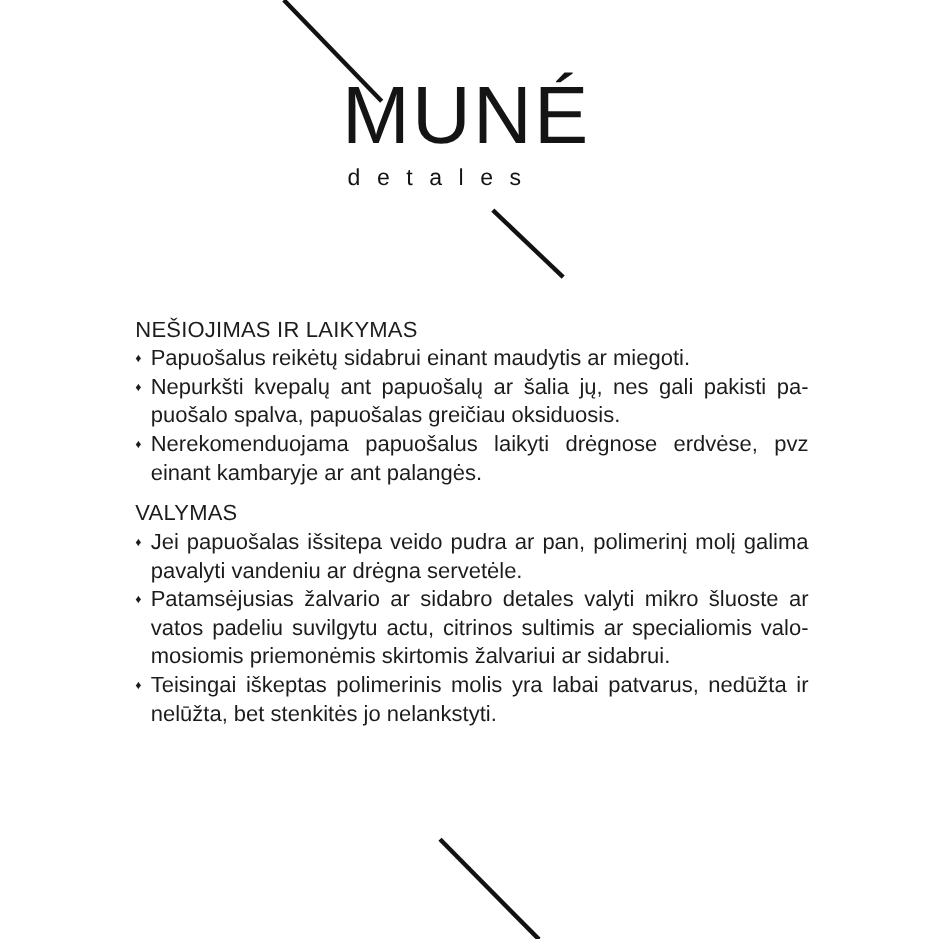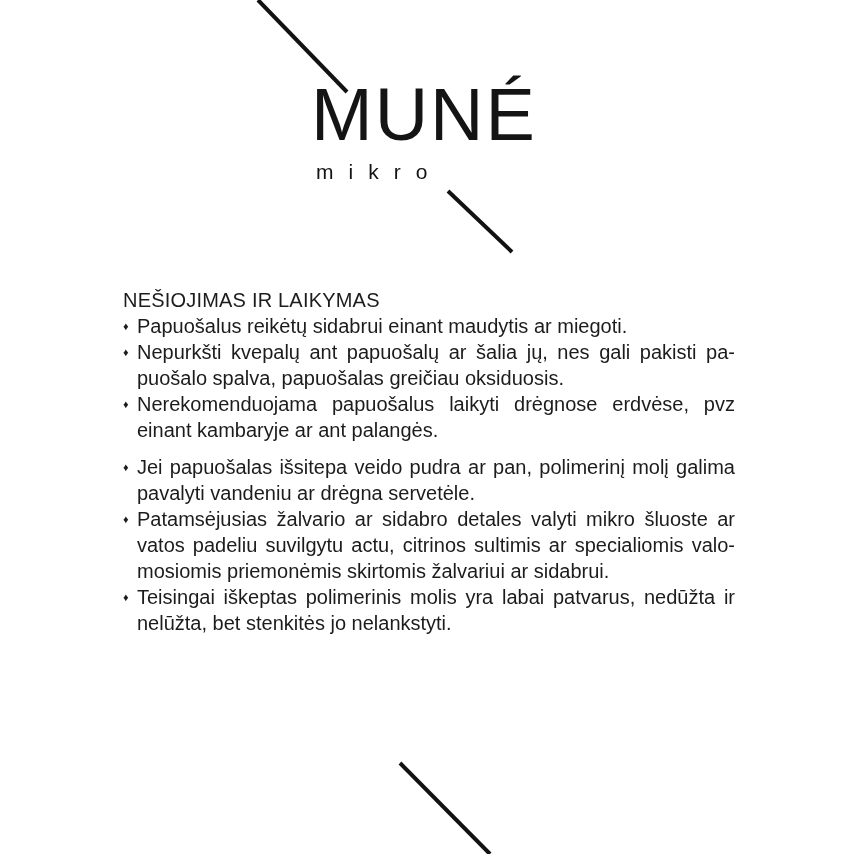--- a/index.html
+++ b/index.html
@@ -12,21 +12,21 @@
     color: #1c1c1c;
   }
   .decor-lines {
     position: absolute; left: 0; top: 0;
     width: 852px; height: 854px;
     pointer-events: none;
   }
   .decor-lines line { stroke: #121212; stroke-width: 4; }
 
   .logo {
-    position: absolute; left: 311px; top: 78px;
+    position: absolute; left: 311px; top: 68px;
     text-align: left; color: #141414;
   }
   .brand {
     font-family: "Liberation Sans", sans-serif;
     font-size: 74px; line-height: 74px;
     font-weight: 100;
     letter-spacing: 2px;
     white-space: nowrap;
   }
   .brand-sub {
@@ -77,21 +77,21 @@
 <body>
 
 <svg class="decor-lines" viewBox="0 0 852 854" xmlns="http://www.w3.org/2000/svg">
   <line x1="258" y1="0" x2="347" y2="92"></line>
   <line x1="448" y1="191" x2="512" y2="252"></line>
   <line x1="400" y1="763" x2="490" y2="854"></line>
 </svg>
 
 <div class="logo">
   <div class="brand">MUNÉ</div>
-  <div class="brand-sub">mikro</div>
+  <div class="brand-sub">detales</div>
 </div>
 
 <div class="content">
 
   <div class="section">
     <h2>NEŠIOJIMAS IR LAIKYMAS</h2>
     <div class="bullet-row">
       <span class="bullet-glyph">♦</span>
       <span class="bullet-text">Papuošalus reikėtų sidabrui einant maudytis ar miegoti.</span>
     </div>
@@ -99,20 +99,21 @@
       <span class="bullet-glyph">♦</span>
       <span class="bullet-text">Nepurkšti kvepalų ant papuošalų ar šalia jų, nes gali pakisti pa­puošalo spalva, papuošalas greičiau oksiduosis.</span>
     </div>
     <div class="bullet-row">
       <span class="bullet-glyph">♦</span>
       <span class="bullet-text">Nerekomenduojama papuošalus laikyti drėgnose erdvėse, pvz einant kambaryje ar ant palangės.</span>
     </div>
   </div>
 
   <div class="section">
+    <h2>VALYMAS</h2>
     <div class="bullet-row">
       <span class="bullet-glyph">♦</span>
       <span class="bullet-text">Jei papuošalas išsitepa veido pudra ar pan, polimerinį molį galima pavalyti vandeniu ar drėgna servetėle.</span>
     </div>
     <div class="bullet-row">
       <span class="bullet-glyph">♦</span>
       <span class="bullet-text">Patamsėjusias žalvario ar sidabro detales valyti mikro šluoste ar vatos padeliu suvilgytu actu, citrinos sultimis ar specialiomis valo­mosiomis priemonėmis skirtomis žalvariui ar sidabrui.</span>
     </div>
     <div class="bullet-row">
       <span class="bullet-glyph">♦</span>

